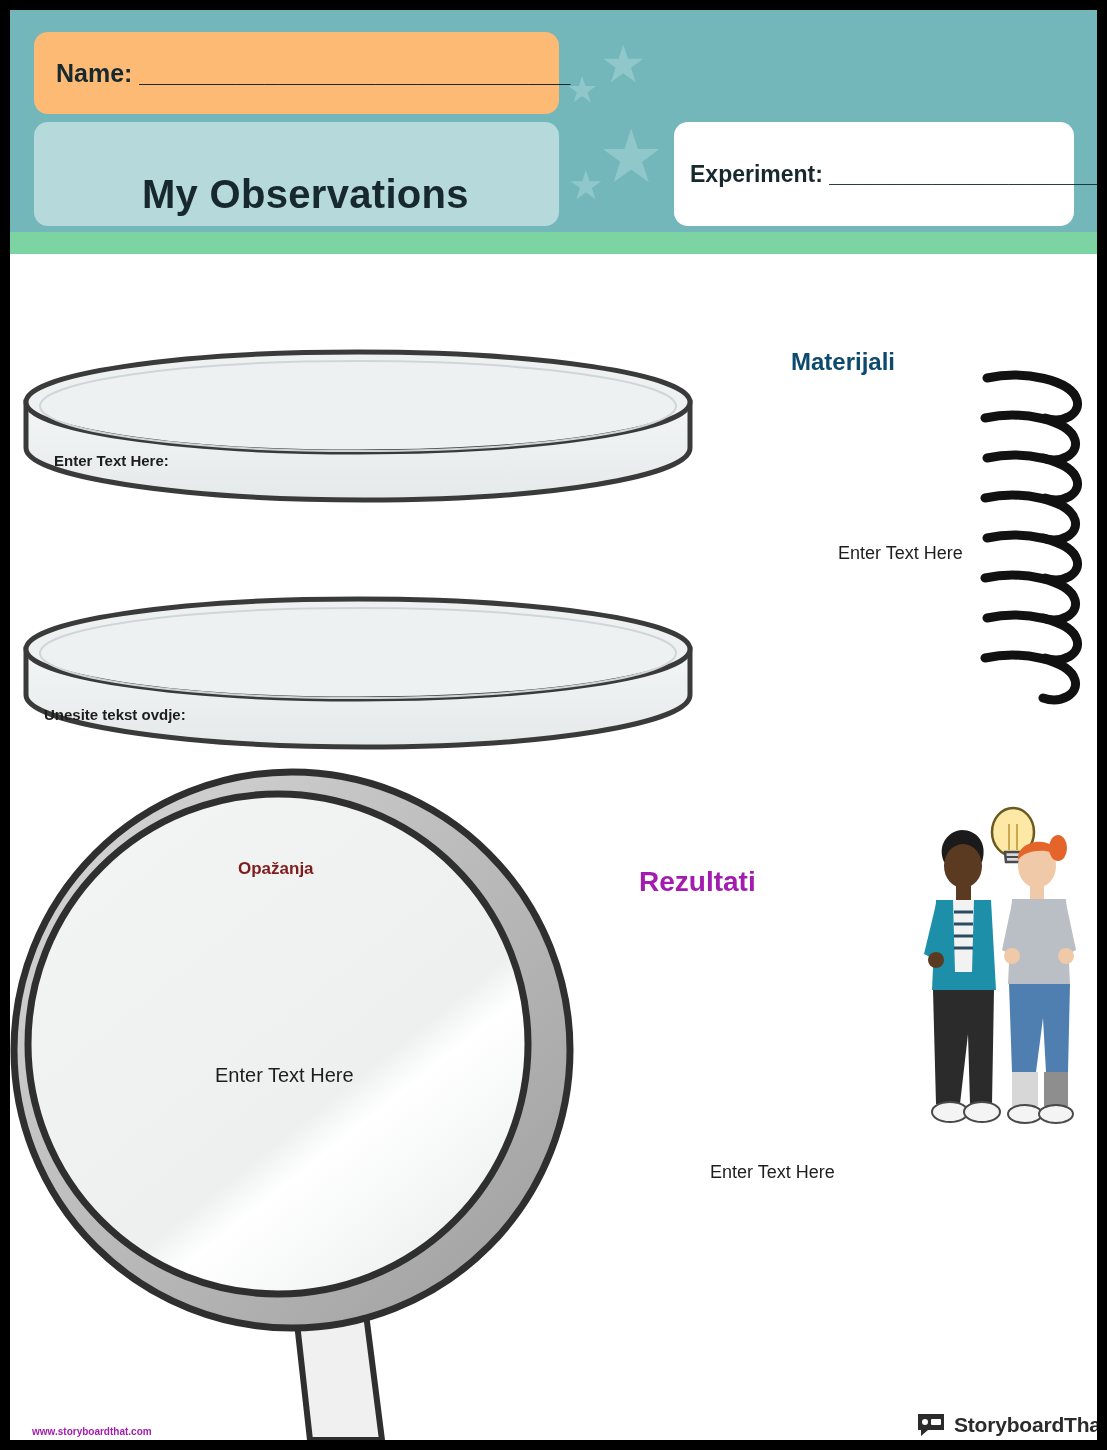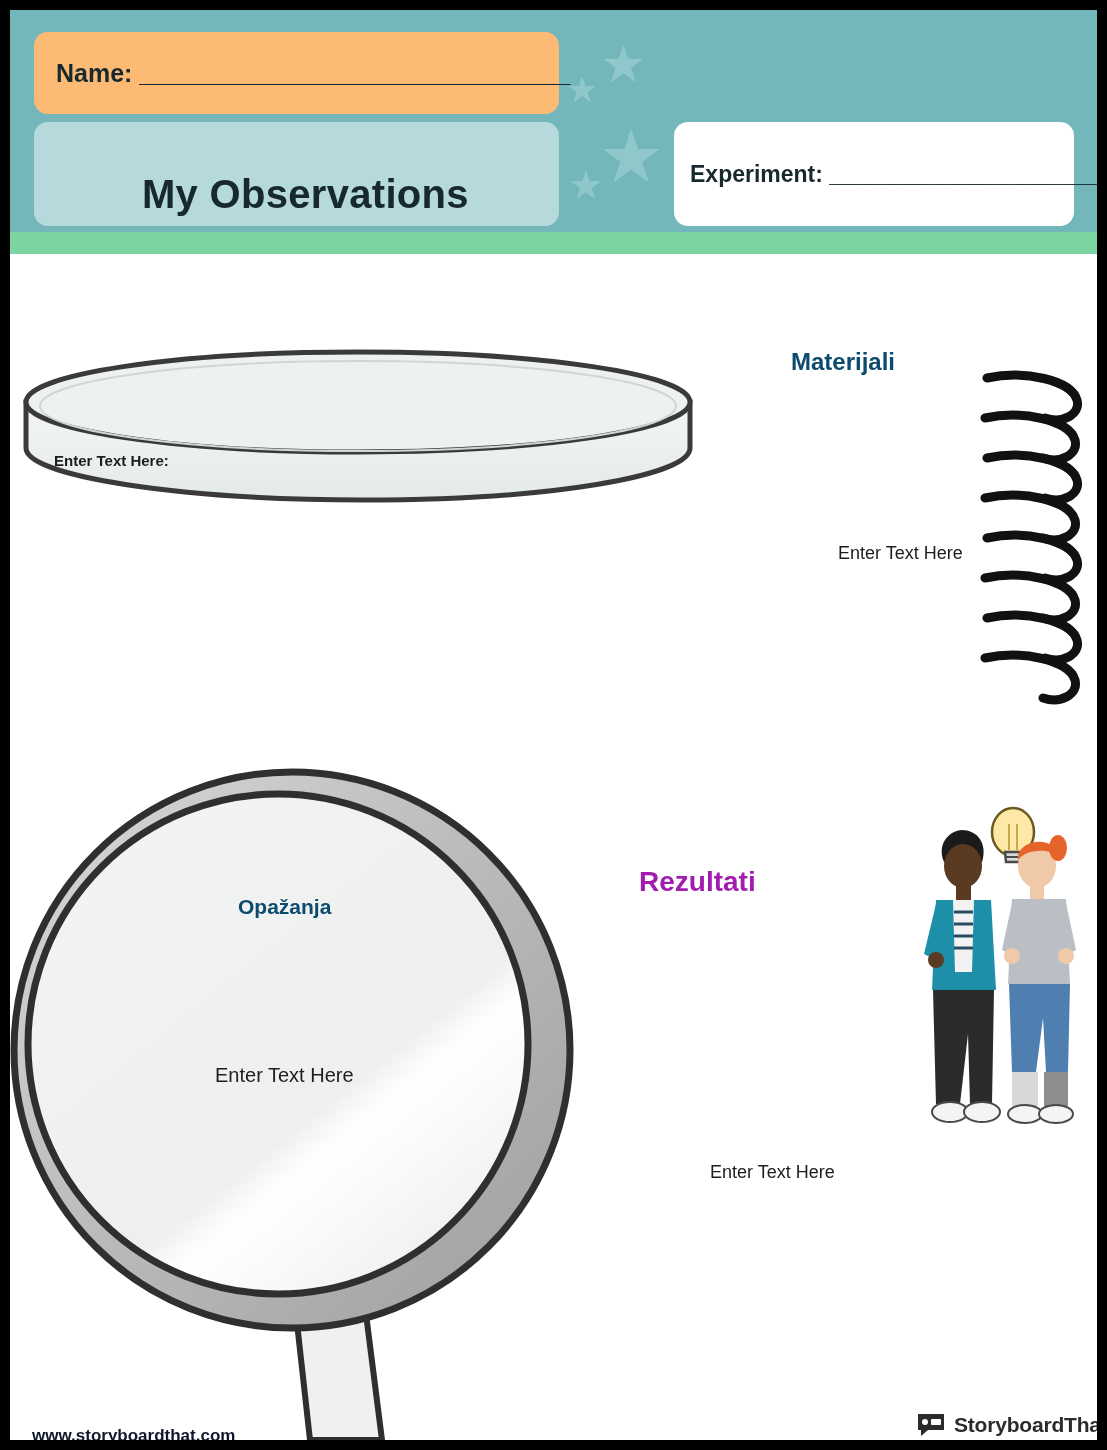--- a/index.html
+++ b/index.html
@@ -195,24 +195,23 @@
     position: absolute;
     left: 0px;
     top: 500px;
     width: 600px;
     height: 686px;
   }
   .mag-title {
     position: absolute;
     left: 228px;
     top: 605px;
-    font-size: 21px;
-    font-weight: bold;
-    color: #0c4a6e;
-    margin-top: 36px;
+    font-size: 17px;
+    font-weight: bold;
+    color: #7f1d1d;
   }
   .mag-text {
     position: absolute;
     left: 205px;
     top: 810px;
     font-size: 20px;
     color: #1d1d1d;
   }
 
   
@@ -222,23 +221,23 @@
     top: 550px;
     width: 185px;
     height: 345px;
   }
 
   
   .footer-url {
     position: absolute;
     left: 22px;
     top: 1172px;
-    font-size: 17px;
-    font-weight: bold;
-    color: #0f172a;
+    font-size: 10px;
+    font-weight: bold;
+    color: #a21caf;
   }
   .brand {
     position: absolute;
     left: 906px;
     top: 1158px;
     display: flex;
     align-items: center;
     gap: 8px;
   }
   .brand-text {
@@ -288,20 +287,34 @@
               <stop offset="100%" stop-color="#e4e9e9"></stop>
             </linearGradient>
           </defs>
           <path d="M8,58 L8,104 C8,132 160,156 346,156 C532,156 672,132 672,104 L672,58 Z" fill="url(#dishg1)" stroke="#3a3a3a" stroke-width="5"></path>
           <ellipse cx="340" cy="58" rx="332" ry="50" fill="#eef1f1" stroke="#3a3a3a" stroke-width="5"></ellipse>
           <ellipse cx="340" cy="62" rx="318" ry="45" fill="none" stroke="#cfd6d6" stroke-width="2"></ellipse>
         </svg>
         <span class="dish-label">Enter Text Here:</span>
       </div>
 
+      <div class="dish dish2">
+        <svg width="680" height="170" viewBox="0 0 680 170">
+          <defs>
+            <linearGradient id="dishg2" x1="0" y1="0" x2="0" y2="1">
+              <stop offset="0%" stop-color="#f4f6f6"></stop>
+              <stop offset="100%" stop-color="#e4e9e9"></stop>
+            </linearGradient>
+          </defs>
+          <path d="M8,58 L8,104 C8,132 160,156 346,156 C532,156 672,132 672,104 L672,58 Z" fill="url(#dishg2)" stroke="#3a3a3a" stroke-width="5"></path>
+          <ellipse cx="340" cy="58" rx="332" ry="50" fill="#eef1f1" stroke="#3a3a3a" stroke-width="5"></ellipse>
+          <ellipse cx="340" cy="62" rx="318" ry="45" fill="none" stroke="#cfd6d6" stroke-width="2"></ellipse>
+        </svg>
+        <span class="dish-label">Unesite tekst ovdje:</span>
+      </div>
 
       <div class="materials-title">Materijali</div>
       <div class="materials-text">Enter Text Here</div>
 
       <svg class="spiral" viewBox="0 0 130 360">
         <g fill="none" stroke="#111111" stroke-width="9" stroke-linecap="round">
           <path d="M22,12 C60,4 106,14 112,34 C116,48 98,58 80,52"></path>
           <path d="M20,52 C58,44 104,54 110,74 C114,88 96,98 78,92"></path>
           <path d="M22,92 C60,84 106,94 112,114 C116,128 98,138 80,132"></path>
           <path d="M20,132 C58,124 104,134 110,154 C114,168 96,178 78,172"></path>

